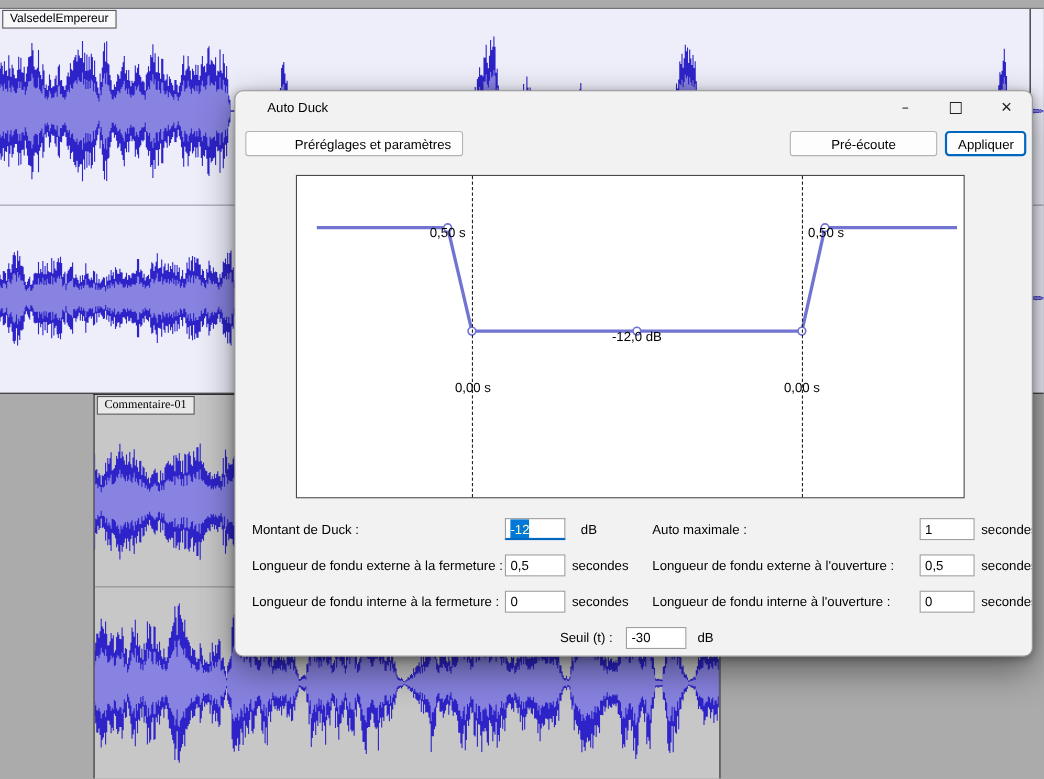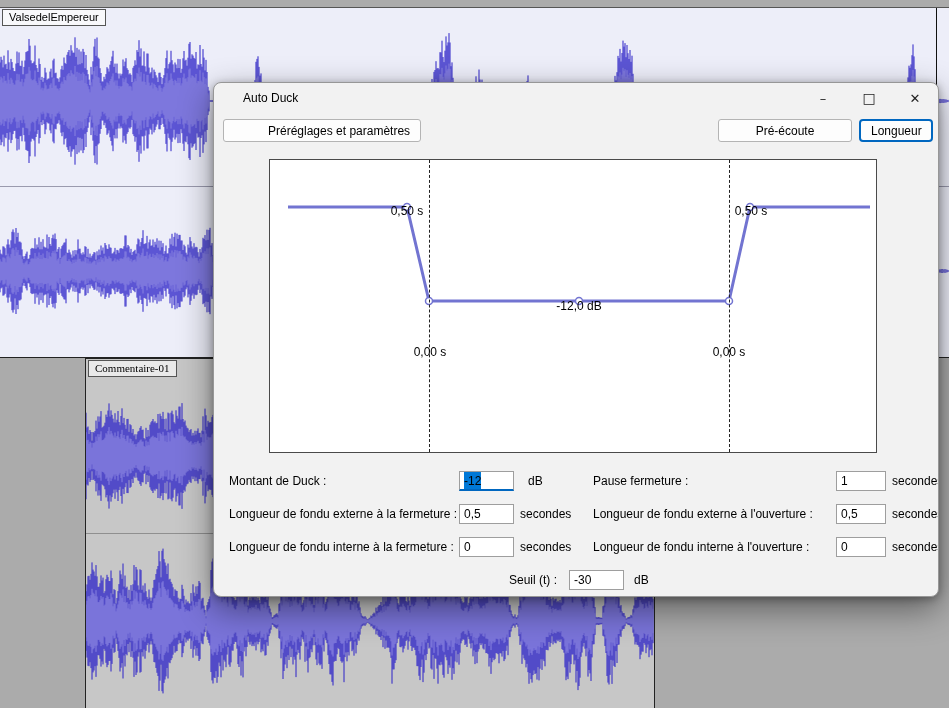--- a/index.html
+++ b/index.html
@@ -48,21 +48,21 @@
   .dash { position:absolute; top:0; bottom:0; width:0; border-left:1px dashed #222; }
   .glabel { position:absolute; transform:translateX(-50%); font-size:12px; color:#000;
             white-space:nowrap;margin-top:27px; }
 
   
   .flabel { position:absolute; line-height:20px; white-space:nowrap; }
   .funit  { position:absolute; line-height:20px; white-space:nowrap; }
   .tinput { position:absolute; height:20px; background:#fff; border:1px solid #9e9e9e;
             line-height:18px; padding-left:4px; overflow:hidden; white-space:nowrap; }
   .tinput.focused { border-bottom:2px solid #0067c0; }
-  .tinput.focused .val { background:#0078d7; color:#000000; }
+  .tinput.focused .val { background:#0078d7; color:#fef9c3; }
   .val { display:inline-block; min-width:6px; }
 </style>
 </head>
 <body>
 
 <div id="stage">
 
   <div id="track1" class="track">
     <svg id="wave-t1a" class="wave" style="top:2px" width="949" height="174">
         <path d="M0 52.5V129.5M1 46.8V135.2M2 49.8V132.2M3 57.4V124.6M4 45.6V136.4M5 54.6V127.4M6 53.8V128.2M7 59.0V123.0M8 40.3V141.7M9 52.3V129.7M10 59.7V122.3M11 48.9V133.1M12 52.1V129.9M13 57.9V124.1M14 61.1V120.9M15 61.2V120.8M16 53.6V128.4M17 41.5V140.5M18 53.0V129.0M19 42.4V139.6M20 55.7V126.3M21 56.1V125.9M22 50.7V131.3M23 64.3V117.7M24 56.9V125.1M25 50.5V131.5M26 42.1V139.9M27 41.5V140.5M28 40.9V141.1M29 29.0V153.0M30 35.7V146.3M31 50.4V131.6M32 53.4V128.6M33 53.1V128.9M34 51.5V130.5M35 35.5V146.5M36 55.0V127.0M37 58.1V123.9M38 62.0V120.0M39 48.5V133.5M40 54.0V128.0M41 69.9V112.1M42 66.9V115.1M43 71.8V110.2M44 67.9V114.1M45 57.8V124.2M46 62.5V119.5M47 69.9V112.1M48 68.7V113.3M49 68.5V113.5M50 61.6V120.4M51 58.7V123.3M52 67.4V114.6M53 50.4V131.6M54 48.7V133.3M55 63.2V118.8M56 62.7V119.3M57 68.2V113.8M58 68.7V113.3M59 71.8V110.2M60 67.4V114.6M61 59.3V122.7M62 55.8V126.2M63 59.8V122.2M64 47.5V134.5M65 52.9V129.1M66 54.0V128.0M67 44.8V137.2M68 42.1V139.9M69 40.0V142.0M70 45.8V136.2M71 35.2V146.8M72 40.5V141.5M73 42.7V139.3M74 42.7V139.3M75 27.3V154.7M76 46.9V135.1M77 37.9V144.1M78 54.6V127.4M79 39.5V142.5M80 54.2V127.8M81 41.5V140.5M82 53.2V128.8M83 38.9V143.1M84 41.9V140.1M85 58.2V123.8M86 45.0V137.0M87 59.9V122.1M88 64.2V117.8M89 69.6V112.4M90 75.1V106.9M91 56.9V125.1M92 64.5V117.5M93 51.3V130.7M94 36.6V145.4M95 28.9V153.1M96 45.9V136.1M97 27.5V154.5M98 47.5V134.5M99 48.7V133.3M100 58.2V123.8M101 63.0V119.0M102 71.5V110.5M103 71.5V110.5M104 66.8V115.2M105 69.2V112.8M106 64.1V117.9M107 57.2V124.8M108 58.6V123.4M109 61.6V120.4M110 54.7V127.3M111 51.0V131.0M112 46.5V135.5M113 40.8V141.2M114 56.9V125.1M115 53.6V128.4M116 62.8V119.2M117 53.6V128.4M118 63.5V118.5M119 68.5V113.5M120 63.5V118.5M121 65.5V116.5M122 63.8V118.2M123 49.5V132.5M124 56.2V125.8M125 51.6V130.4M126 48.2V133.8M127 58.2V123.8M128 59.9V122.1M129 64.4V117.6M130 63.3V118.7M131 64.8V117.2M132 72.1V109.9M133 57.8V124.2M134 55.9V126.1M135 50.3V131.7M136 54.8V127.2M137 40.1V141.9M138 42.0V140.0M139 30.2V151.8M140 46.5V135.5M141 38.4V143.6M142 55.7V126.3M143 55.6V126.4M144 41.4V140.6M145 56.3V125.7M146 61.5V120.5M147 43.5V138.5M148 43.6V138.4M149 57.6V124.4M150 63.5V118.5M151 62.2V119.8M152 57.6V124.4M153 68.2V113.8M154 59.6V122.4M155 61.9V120.1M156 65.3V116.7M157 67.5V114.5M158 72.0V110.0M159 62.8V119.2M160 62.7V119.3M161 67.0V115.0M162 74.1V107.9M163 68.1V113.9M164 65.1V116.9M165 58.1V123.9M166 48.1V133.9M167 40.5V141.5M168 58.5V123.5M169 54.1V127.9M170 52.4V129.6M171 40.8V141.2M172 50.2V131.8M173 54.4V127.6M174 62.3V119.7M175 52.5V129.5M176 54.5V127.5M177 58.2V123.8M178 48.9V133.1M179 58.0V124.0M180 49.1V132.9M181 62.8V119.2M182 58.8V123.2M183 48.3V133.7M184 41.0V141.0M185 50.7V131.3M186 49.8V132.2M187 55.7V126.3M188 47.7V134.3M189 33.8V148.2M190 32.0V150.0M191 48.7V133.3M192 44.3V137.7M193 45.6V136.4M194 47.9V134.1M195 48.8V133.2M196 42.0V140.0M197 58.6V123.4M198 54.4V127.6M199 55.1V126.9M200 35.0V147.0M201 54.0V128.0M202 56.7V125.3M203 39.1V142.9M204 47.6V134.4M205 60.4V121.6M206 49.9V132.1M207 62.0V120.0M208 76.9V105.1M209 80.6V101.4M210 90.2V91.8M211 90.2V91.8M212 90.2V91.8M213 90.2V91.8M214 90.2V91.8M215 89.4V92.6M216 89.3V92.7M217 89.4V92.6M218 89.6V92.4M219 89.7V92.3M220 89.6V92.4M221 90.1V91.9M222 90.2V91.8M223 89.9V92.1M224 90.0V92.0M225 89.7V92.3M226 89.5V92.5M227 89.5V92.5M228 89.5V92.5M229 88.8V93.2M230 89.3V92.7M231 89.0V93.0M232 89.2V92.8M233 89.8V92.2M234 89.5V92.5M235 89.3V92.7M236 89.9V92.1M237 89.4V92.6M238 89.1V92.9M239 88.8V93.2M240 89.2V92.8M241 89.1V92.9M242 89.4V92.6M243 89.7V92.3M244 89.6V92.4M245 89.4V92.6M246 90.1V91.9M247 90.1V91.9M248 89.9V92.1M249 89.8V92.2M250 89.9V92.1M251 89.6V92.4M252 89.4V92.6M253 81.7V100.3M254 74.2V107.8M255 70.1V111.9M256 51.8V130.2M257 48.9V133.1M258 46.3V135.7M259 56.9V125.1M260 65.6V116.4M261 63.4V118.6M262 76.0V106.0M263 80.8V101.2M264 90.0V92.0M265 89.8V92.2M266 89.9V92.1M267 90.2V91.8M268 90.2V91.8M269 90.2V91.8M270 90.2V91.8M271 90.2V91.8M272 90.0V92.0M273 90.2V91.8M274 89.9V92.1M275 90.1V91.9M276 89.7V92.3M277 89.7V92.3M278 89.8V92.2M279 90.0V92.0M280 90.2V91.8M281 90.1V91.9M282 90.2V91.8M283 90.1V91.9M284 90.1V91.9M285 89.8V92.2M286 89.8V92.2M287 89.5V92.5M288 89.6V92.4M289 89.3V92.7M290 89.8V92.2M291 89.5V92.5M292 89.3V92.7M293 89.0V93.0M294 89.2V92.8M295 89.0V93.0M296 89.2V92.8M297 89.2V92.8M298 89.1V92.9M299 89.9V92.1M300 89.4V92.6M301 89.4V92.6M302 89.6V92.4M303 89.6V92.4M304 90.0V92.0M305 90.0V92.0M306 89.8V92.2M307 90.0V92.0M308 89.7V92.3M309 89.7V92.3M310 89.8V92.2M311 89.9V92.1M312 89.7V92.3M313 89.2V92.8M314 89.2V92.8M315 88.9V93.1M316 89.6V92.4M317 89.5V92.5M318 89.5V92.5M319 89.1V92.9M320 89.0V93.0M321 89.5V92.5M322 90.1V91.9M323 90.2V91.8M324 90.2V91.8M325 90.2V91.8M326 90.1V91.9M327 89.7V92.3M328 89.8V92.2M329 89.7V92.3M330 89.9V92.1M331 89.5V92.5M332 89.7V92.3M333 89.4V92.6M334 89.9V92.1M335 90.1V91.9M336 89.8V92.2M337 90.0V92.0M338 90.1V91.9M339 90.2V91.8M340 90.1V91.9M341 89.9V92.1M342 89.8V92.2M343 89.6V92.4M344 90.0V92.0M345 89.7V92.3M346 89.5V92.5M347 89.5V92.5M348 89.1V92.9M349 89.6V92.4M350 89.4V92.6M351 89.9V92.1M352 90.2V91.8M353 89.7V92.3M354 90.0V92.0M355 90.2V91.8M356 90.2V91.8M357 90.2V91.8M358 90.0V92.0M359 89.7V92.3M360 89.6V92.4M361 89.9V92.1M362 89.9V92.1M363 89.9V92.1M364 89.9V92.1M365 90.2V91.8M366 90.2V91.8M367 90.0V92.0M368 90.2V91.8M369 90.1V91.9M370 89.9V92.1M371 89.9V92.1M372 89.8V92.2M373 90.0V92.0M374 90.0V92.0M375 89.6V92.4M376 89.6V92.4M377 89.6V92.4M378 89.4V92.6M379 90.0V92.0M380 90.0V92.0M381 89.9V92.1M382 90.2V91.8M383 90.2V91.8M384 90.2V91.8M385 90.0V92.0M386 89.6V92.4M387 89.9V92.1M388 89.9V92.1M389 89.1V92.9M390 88.9V93.1M391 89.2V92.8M392 89.2V92.8M393 90.0V92.0M394 90.2V91.8M395 90.1V91.9M396 90.2V91.8M397 90.2V91.8M398 90.2V91.8M399 89.7V92.3M400 89.5V92.5M401 89.0V93.0M402 89.4V92.6M403 89.4V92.6M404 89.7V92.3M405 89.8V92.2M406 89.3V92.7M407 89.7V92.3M408 89.2V92.8M409 89.5V92.5M410 89.6V92.4M411 90.0V92.0M412 90.2V91.8M413 90.2V91.8M414 90.2V91.8M415 90.2V91.8M416 90.2V91.8M417 90.2V91.8M418 90.2V91.8M419 90.0V92.0M420 89.6V92.4M421 90.1V91.9M422 89.6V92.4M423 89.9V92.1M424 89.4V92.6M425 89.0V93.0M426 88.8V93.2M427 85.3V96.7M428 84.7V97.3M429 79.3V102.7M430 78.4V103.6M431 76.0V106.0M432 69.0V113.0M433 74.2V107.8M434 61.9V120.1M435 60.0V122.0M436 51.2V130.8M437 58.5V123.5M438 58.0V124.0M439 59.3V122.7M440 42.2V139.8M441 42.4V139.6M442 30.7V151.3M443 47.0V135.0M444 52.1V129.9M445 40.7V141.3M446 26.4V155.6M447 35.5V146.5M448 32.4V149.6M449 23.1V158.9M450 32.5V149.5M451 56.2V125.8M452 52.4V129.6M453 67.8V114.2M454 74.8V107.2M455 80.9V101.1M456 90.2V91.8M457 90.2V91.8M458 90.2V91.8M459 90.2V91.8M460 90.1V91.9M461 90.2V91.8M462 89.9V92.1M463 89.7V92.3M464 89.8V92.2M465 90.1V91.9M466 89.7V92.3M467 90.1V91.9M468 89.9V92.1M469 87.7V94.3M470 84.7V97.3M471 83.7V98.3M472 82.1V99.9M473 72.9V109.1M474 77.3V104.7M475 76.7V105.3M476 66.3V115.7M477 74.0V108.0M478 73.3V108.7M479 59.5V122.5M480 69.5V112.5M481 72.5V109.5M482 69.6V112.4M483 75.6V106.4M484 80.3V101.7M485 84.4V97.6M486 89.2V92.8M487 89.1V92.9M488 89.4V92.6M489 89.9V92.1M490 89.9V92.1M491 90.0V92.0M492 89.8V92.2M493 90.2V91.8M494 90.2V91.8M495 89.9V92.1M496 90.0V92.0M497 90.1V91.9M498 90.2V91.8M499 90.0V92.0M500 89.9V92.1M501 90.2V91.8M502 89.8V92.2M503 90.1V91.9M504 90.2V91.8M505 90.2V91.8M506 90.2V91.8M507 89.9V92.1M508 90.2V91.8M509 90.1V91.9M510 90.2V91.8M511 90.0V92.0M512 89.9V92.1M513 90.2V91.8M514 89.8V92.2M515 90.2V91.8M516 90.1V91.9M517 89.7V92.3M518 90.1V91.9M519 90.1V91.9M520 89.4V92.6M521 89.6V92.4M522 89.5V92.5M523 86.3V95.7M524 82.6V99.4M525 81.2V100.8M526 76.9V105.1M527 71.1V110.9M528 65.4V116.6M529 74.3V107.7M530 74.7V107.3M531 77.1V104.9M532 84.9V97.1M533 87.0V95.0M534 89.1V92.9M535 89.7V92.3M536 88.9V93.1M537 89.2V92.8M538 89.1V92.9M539 89.2V92.8M540 89.3V92.7M541 89.0V93.0M542 89.0V93.0M543 89.4V92.6M544 89.1V92.9M545 89.9V92.1M546 89.9V92.1M547 89.8V92.2M548 89.6V92.4M549 89.3V92.7M550 89.7V92.3M551 89.7V92.3M552 89.2V92.8M553 89.4V92.6M554 89.4V92.6M555 89.9V92.1M556 89.9V92.1M557 90.2V91.8M558 90.2V91.8M559 90.2V91.8M560 90.2V91.8M561 89.7V92.3M562 89.8V92.2M563 89.1V92.9M564 89.0V93.0M565 89.3V92.7M566 89.7V92.3M567 89.6V92.4M568 89.8V92.2M569 90.2V91.8M570 90.2V91.8M571 90.2V91.8M572 90.2V91.8M573 90.2V91.8M574 90.2V91.8M575 90.2V91.8M576 90.2V91.8M577 90.1V91.9M578 90.2V91.8M579 89.9V92.1M580 90.0V92.0M581 89.4V92.6M582 89.8V92.2M583 89.2V92.8M584 89.9V92.1M585 89.9V92.1M586 89.6V92.4M587 89.9V92.1M588 89.5V92.5M589 89.4V92.6M590 89.3V92.7M591 89.2V92.8M592 89.5V92.5M593 89.2V92.8M594 89.1V92.9M595 89.2V92.8M596 89.2V92.8M597 89.5V92.5M598 89.4V92.6M599 89.3V92.7M600 89.4V92.6M601 89.3V92.7M602 89.4V92.6M603 90.0V92.0M604 90.1V91.9M605 90.0V92.0M606 90.2V91.8M607 90.1V91.9M608 89.8V92.2M609 90.0V92.0M610 89.6V92.4M611 89.6V92.4M612 89.6V92.4M613 84.7V97.3M614 80.1V101.9M615 65.9V116.1M616 70.4V111.6M617 62.2V119.8M618 45.9V136.1M619 48.1V133.9M620 38.9V143.1M621 51.5V130.5M622 43.0V139.0M623 30.6V151.4M624 36.6V145.4M625 33.1V148.9M626 47.2V134.8M627 35.0V147.0M628 43.2V138.8M629 49.0V133.0M630 40.0V142.0M631 51.8V130.2M632 45.7V136.3M633 63.8V118.2M634 75.5V106.5M635 82.1V99.9M636 89.4V92.6M637 89.7V92.3M638 90.0V92.0M639 89.9V92.1M640 90.1V91.9M641 89.9V92.1M642 90.0V92.0M643 90.2V91.8M644 90.2V91.8M645 90.2V91.8M646 90.2V91.8M647 90.2V91.8M648 90.2V91.8M649 90.2V91.8M650 90.2V91.8M651 90.0V92.0M652 90.0V92.0M653 90.0V92.0M654 89.7V92.3M655 89.7V92.3M656 89.2V92.8M657 89.0V93.0M658 88.8V93.2M659 89.2V92.8M660 88.8V93.2M661 88.7V93.3M662 89.3V92.7M663 89.6V92.4M664 90.0V92.0M665 89.6V92.4M666 89.8V92.2M667 89.7V92.3M668 90.1V91.9M669 90.2V91.8M670 90.2V91.8M671 90.2V91.8M672 90.2V91.8M673 90.2V91.8M674 90.2V91.8M675 90.2V91.8M676 90.2V91.8M677 90.2V91.8M678 90.2V91.8M679 90.2V91.8M680 89.8V92.2M681 89.5V92.5M682 89.9V92.1M683 89.3V92.7M684 89.2V92.8M685 89.5V92.5M686 89.7V92.3M687 89.7V92.3M688 89.7V92.3M689 89.9V92.1M690 89.7V92.3M691 89.9V92.1M692 89.1V92.9M693 89.8V92.2M694 89.5V92.5M695 89.0V93.0M696 89.4V92.6M697 89.4V92.6M698 88.7V93.3M699 89.4V92.6M700 89.1V92.9M701 89.2V92.8M702 89.4V92.6M703 89.4V92.6M704 89.5V92.5M705 89.6V92.4M706 90.2V91.8M707 90.0V92.0M708 90.2V91.8M709 90.2V91.8M710 90.2V91.8M711 90.0V92.0M712 90.2V91.8M713 90.2V91.8M714 89.7V92.3M715 90.1V91.9M716 90.1V91.9M717 89.7V92.3M718 89.9V92.1M719 89.7V92.3M720 90.2V91.8M721 89.5V92.5M722 90.0V92.0M723 89.5V92.5M724 89.1V92.9M725 89.6V92.4M726 88.7V93.3M727 88.8V93.2M728 89.5V92.5M729 89.5V92.5M730 89.3V92.7M731 89.5V92.5M732 90.0V92.0M733 89.7V92.3M734 89.9V92.1M735 89.7V92.3M736 90.1V91.9M737 89.8V92.2M738 89.8V92.2M739 89.7V92.3M740 89.8V92.2M741 89.9V92.1M742 89.6V92.4M743 89.8V92.2M744 89.3V92.7M745 89.9V92.1M746 89.8V92.2M747 89.8V92.2M748 90.0V92.0M749 89.7V92.3M750 90.0V92.0M751 89.7V92.3M752 90.0V92.0M753 89.8V92.2M754 90.2V91.8M755 89.8V92.2M756 90.2V91.8M757 90.2V91.8M758 90.1V91.9M759 89.8V92.2M760 90.2V91.8M761 90.2V91.8M762 89.8V92.2M763 90.2V91.8M764 89.8V92.2M765 90.2V91.8M766 90.1V91.9M767 89.9V92.1M768 90.0V92.0M769 90.2V91.8M770 90.2V91.8M771 90.2V91.8M772 90.2V91.8M773 90.2V91.8M774 90.2V91.8M775 90.2V91.8M776 90.2V91.8M777 90.1V91.9M778 89.4V92.6M779 89.4V92.6M780 89.5V92.5M781 89.1V92.9M782 89.9V92.1M783 90.0V92.0M784 90.0V92.0M785 90.1V91.9M786 90.2V91.8M787 90.0V92.0M788 90.0V92.0M789 90.0V92.0M790 89.8V92.2M791 89.6V92.4M792 89.4V92.6M793 89.7V92.3M794 89.5V92.5M795 89.5V92.5M796 89.1V92.9M797 89.7V92.3M798 89.2V92.8M799 90.0V92.0M800 89.6V92.4M801 89.8V92.2M802 89.7V92.3M803 89.8V92.2M804 89.9V92.1M805 89.6V92.4M806 89.9V92.1M807 89.1V92.9M808 89.3V92.7M809 89.6V92.4M810 88.7V93.3M811 89.2V92.8M812 88.8V93.2M813 89.4V92.6M814 89.7V92.3M815 89.6V92.4M816 89.5V92.5M817 89.6V92.4M818 89.6V92.4M819 90.2V91.8M820 89.8V92.2M821 90.2V91.8M822 90.2V91.8M823 90.2V91.8M824 89.8V92.2M825 89.8V92.2M826 89.6V92.4M827 90.0V92.0M828 89.8V92.2M829 89.8V92.2M830 89.7V92.3M831 89.0V93.0M832 89.7V92.3M833 89.7V92.3M834 88.6V93.4M835 89.0V93.0M836 89.1V92.9M837 89.7V92.3M838 90.0V92.0M839 90.1V91.9M840 90.2V91.8M841 90.2V91.8M842 90.2V91.8M843 90.2V91.8M844 90.0V92.0M845 89.8V92.2M846 89.8V92.2M847 89.8V92.2M848 89.6V92.4M849 89.5V92.5M850 89.4V92.6M851 89.5V92.5M852 89.4V92.6M853 89.9V92.1M854 89.7V92.3M855 89.7V92.3M856 88.9V93.1M857 89.5V92.5M858 89.4V92.6M859 89.4V92.6M860 89.5V92.5M861 89.6V92.4M862 89.7V92.3M863 89.7V92.3M864 90.2V91.8M865 90.2V91.8M866 90.2V91.8M867 89.8V92.2M868 89.9V92.1M869 89.2V92.8M870 89.1V92.9M871 89.5V92.5M872 89.7V92.3M873 90.1V91.9M874 90.1V91.9M875 90.2V91.8M876 90.2V91.8M877 90.2V91.8M878 90.2V91.8M879 90.2V91.8M880 90.2V91.8M881 90.2V91.8M882 90.2V91.8M883 90.2V91.8M884 90.1V91.9M885 90.1V91.9M886 89.9V92.1M887 89.6V92.4M888 88.9V93.1M889 89.3V92.7M890 89.2V92.8M891 89.1V92.9M892 88.7V93.3M893 88.8V93.2M894 88.6V93.4M895 89.5V92.5M896 89.3V92.7M897 89.8V92.2M898 89.7V92.3M899 90.2V91.8M900 90.2V91.8M901 90.2V91.8M902 90.2V91.8M903 90.2V91.8M904 90.2V91.8M905 90.2V91.8M906 90.2V91.8M907 79.1V102.9M908 67.4V114.6M909 55.7V126.3M910 57.8V124.2M911 54.4V127.6M912 45.2V136.8M913 34.4V147.6M914 46.4V135.6M915 59.2V122.8M916 73.8V108.2M917 80.2V101.8M918 89.4V92.6M919 89.3V92.7M920 89.4V92.6M921 89.7V92.3M922 90.0V92.0M923 90.2V91.8M924 90.2V91.8M925 89.7V92.3M926 89.7V92.3M927 89.6V92.4M928 90.0V92.0M929 89.1V92.9M930 89.7V92.3M931 89.5V92.5M932 89.4V92.6M933 88.9V93.1M934 88.7V93.3M935 89.6V92.4M936 89.5V92.5M937 89.5V92.5M938 89.5V92.5M939 89.6V92.4M940 88.9V93.1M941 89.4V92.6M942 89.3V92.7M943 89.4V92.6M944 89.2V92.8M945 89.7V92.3M946 89.4V92.6M947 90.1V91.9M948 89.9V92.1" stroke="#2d23c8" stroke-width="1" fill="none"></path>
@@ -99,21 +99,21 @@
       <span id="dlg-title">Auto Duck</span>
       <div id="win-btns">
         <button class="winbtn">–</button>
         <button class="winbtn max">□</button>
         <button class="winbtn">✕</button>
       </div>
     </div>
 
     <button id="btn-presets" class="btn">Préréglages et paramètres</button>
     <button id="btn-preview" class="btn">Pré-écoute</button>
-    <button id="btn-apply" class="btn">Longueur</button>
+    <button id="btn-apply" class="btn">Appliquer</button>
 
     <div id="graph">
       <div class="dash" style="left:159px"></div>
       <div class="dash" style="left:459px"></div>
       <svg width="606" height="292">
         <polyline points="18,47 137,47 159,141 459,141 480,47 600,47" fill="none" stroke="#7274d1" stroke-width="3" stroke-linejoin="round"></polyline>
         <g fill="#ffffff" stroke="#7274d1" stroke-width="1.5">
           <circle cx="137" cy="47" r="3.5"></circle>
           <circle cx="159" cy="141" r="3.5"></circle>
           <circle cx="309" cy="141" r="3.5"></circle>
@@ -126,21 +126,21 @@
       <span class="glabel" style="left:309px; top:112px">-12,0 dB</span>
       <span class="glabel" style="left:160px; top:158px">0,00 s</span>
       <span class="glabel" style="left:459px; top:158px">0,00 s</span>
     </div>
 
     <span class="flabel" style="left:15px; top:388px">Montant de Duck :</span>
     <div class="tinput focused" style="left:245px; top:388px; width:55px">
       <span class="val">-12</span>
     </div>
     <span class="funit" style="left:314px; top:388px">dB</span>
-    <span class="flabel" style="left:379px; top:388px">Pause fermeture :</span>
+    <span class="flabel" style="left:379px; top:388px">Auto maximale :</span>
     <div class="tinput" style="left:622px; top:388px; width:50px">
       <span class="val">1</span>
     </div>
     <span class="funit" style="left:678px; top:388px">secondes</span>
 
     <span class="flabel" style="left:15px; top:421px">Longueur de fondu externe à la fermeture :</span>
     <div class="tinput" style="left:245px; top:421px; width:55px">
       <span class="val">0,5</span>
     </div>
     <span class="funit" style="left:306px; top:421px">secondes</span>

